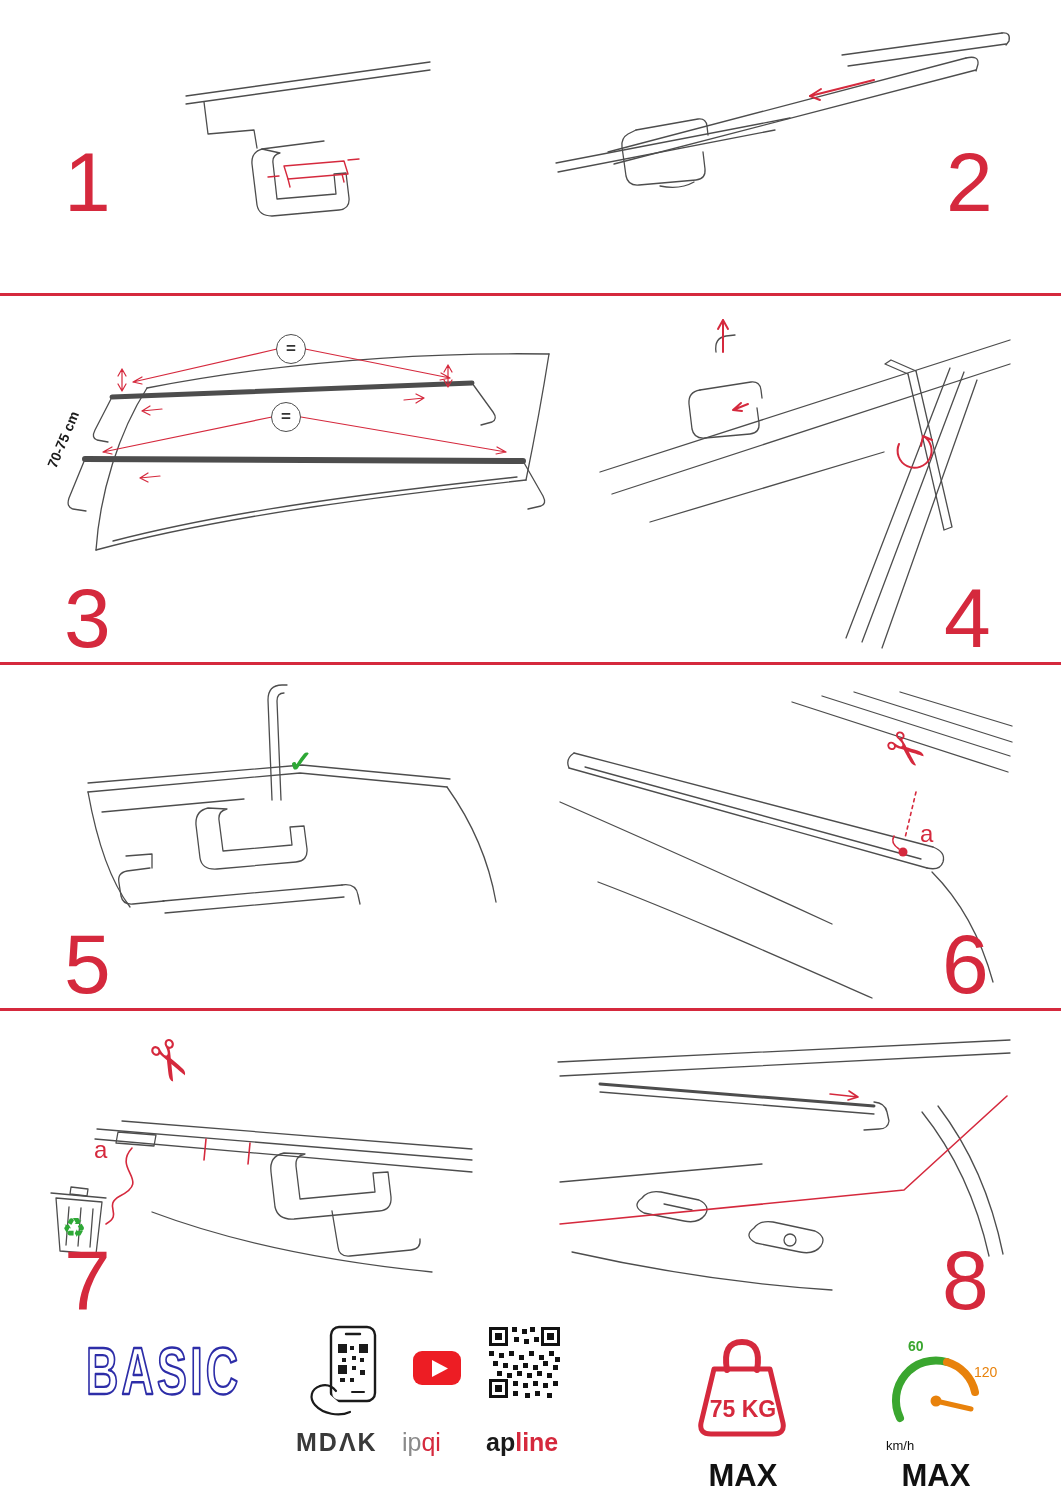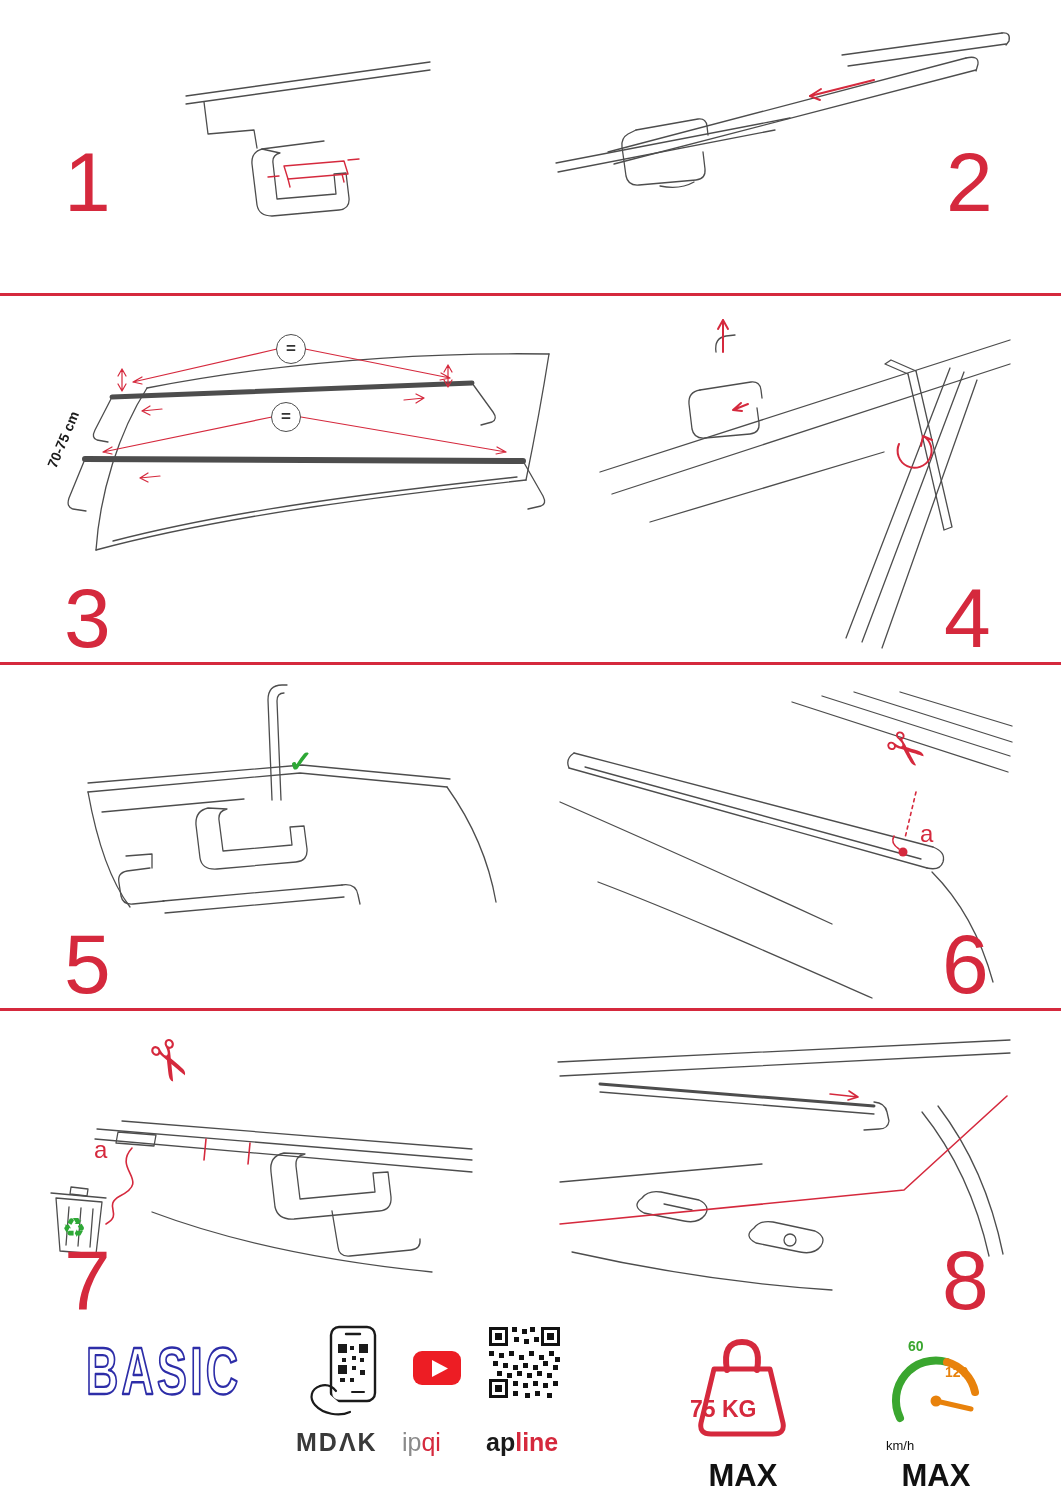--- a/index.html
+++ b/index.html
@@ -297,21 +297,21 @@
   <div class="abs" style="left:296px;top:1428px;width:110px;font-size:25px;font-weight:bold;letter-spacing:2px;color:#3a3a3a">MDΛK</div>
 
   <div class="abs" style="left:402px;top:1428px;width:72px;font-size:25px">
     <span style="color:#8a8a8a">ip</span><span style="color:#d5293d">qi</span>
   </div>
 
   <div class="abs" style="left:486px;top:1428px;width:86px;font-size:25px;font-weight:bold">
     <span style="color:#1a1a1a">ap</span><span style="color:#d5293d">line</span>
   </div>
 
-  <div class="abs" style="left:690px;top:1396px;width:106px;font-size:23px;font-weight:bold;color:#d5293d">75 KG</div>
+  <div class="abs" style="left:690px;top:1396px;width:106px;text-align:center;font-size:23px;font-weight:bold;color:#d5293d">75 KG</div>
   <div class="abs" style="left:690px;top:1458px;width:106px;text-align:center;font-size:31px;font-weight:bold;color:#111">MAX</div>
 
   <div class="abs" style="left:908px;top:1338px;font-size:14px;font-weight:bold;color:#3aa62f">60</div>
-  <div class="abs" style="left:945px;top:1364px;font-size:14px;font-weight:bold;color:#e8820c">120</div>
+  <div class="abs" style="left:974px;top:1364px;font-size:14px;font-weight:normal;color:#e8820c">120</div>
   <div class="abs" style="left:886px;top:1438px;width:100px;font-size:13px;color:#111">km/h</div>
   <div class="abs" style="left:886px;top:1458px;width:100px;text-align:center;font-size:31px;font-weight:bold;color:#111">MAX</div>
 
 </div>
 
 </body></html>

